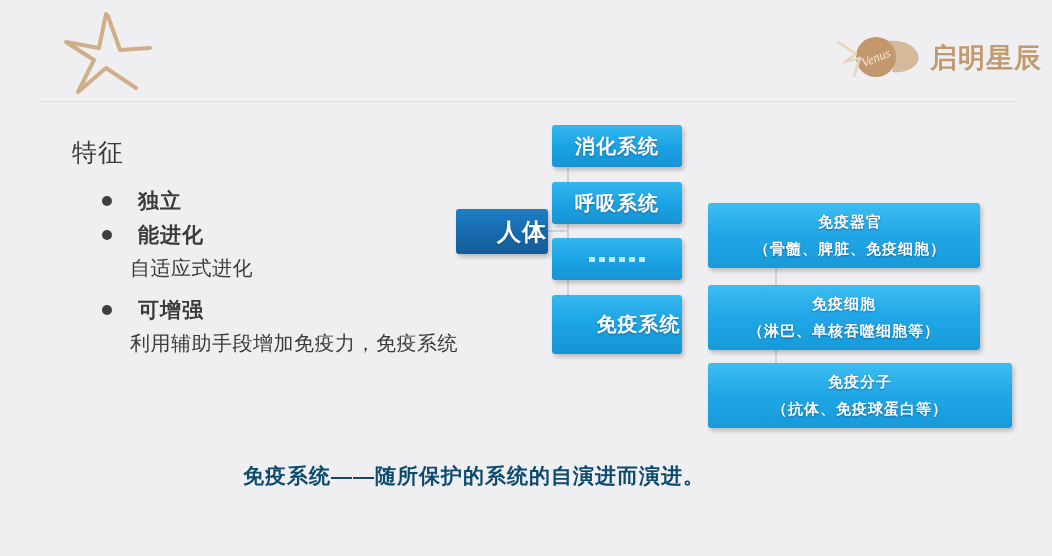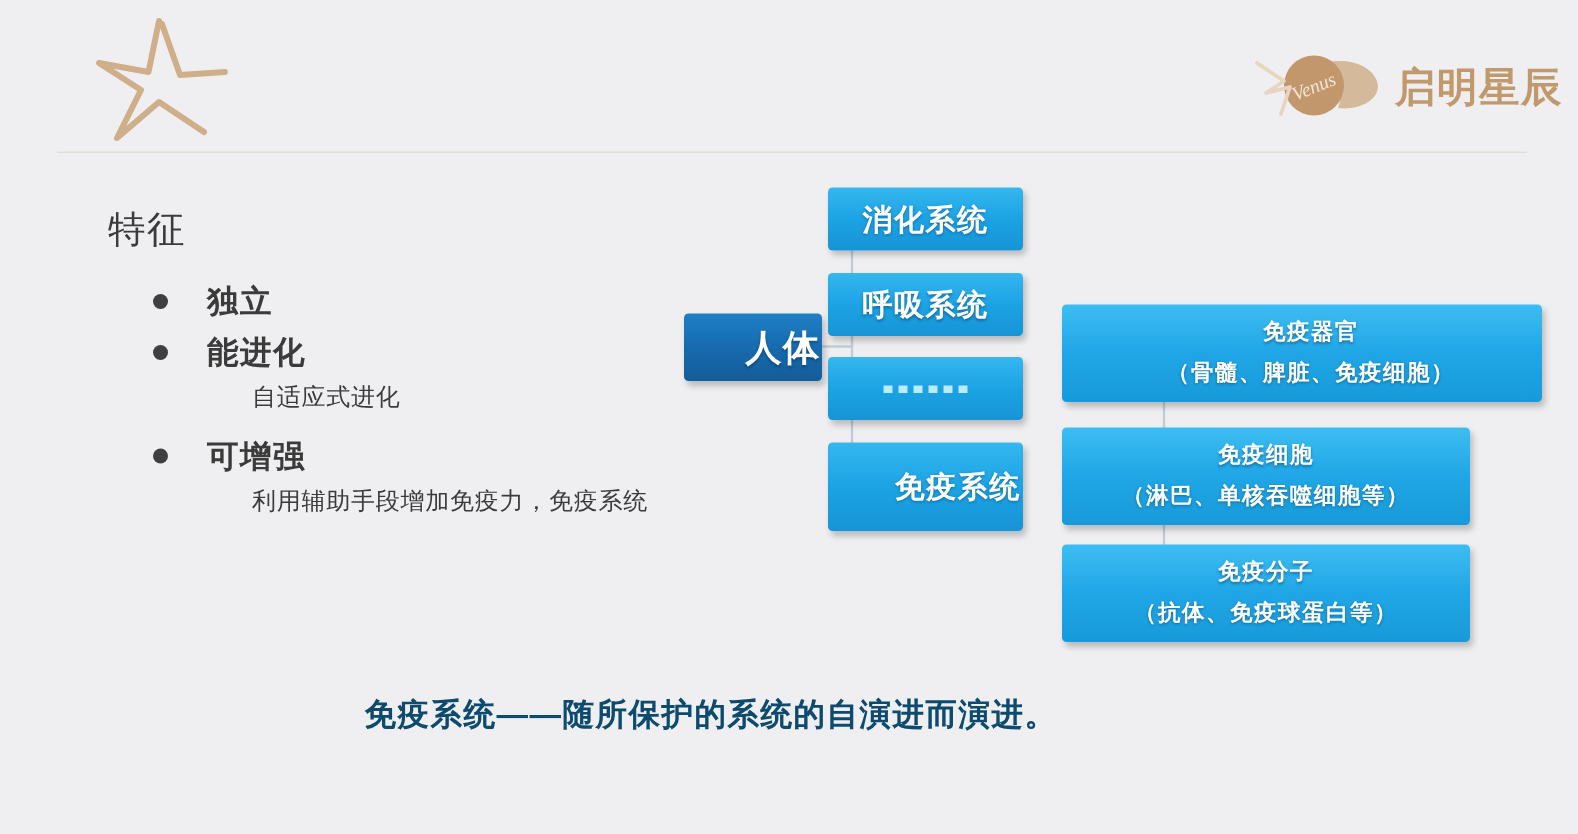--- a/index.html
+++ b/index.html
@@ -104,23 +104,23 @@
     flex: none;
     margin-right: 26px;
   }
   .feature-label {
     font-size: 21px;
     font-weight: bold;
     color: #3b3b3b;
     letter-spacing: 1px;
   }
   .feature-sub {
-    font-size: 16px;
+    font-size: 20px;
     color: #3b3b3b;
-    margin-left: 96px;
+    margin-left: 58px;
     margin-bottom: 14px;
     letter-spacing: 0.5px;
   }
 
   
   #diagram {
     position: absolute;
     left: 440px;
     top: 118px;
     width: 580px;
@@ -277,29 +277,29 @@
         <i></i>
         <i></i>
         <i></i>
     </span>
   </div>
 
   <div class="node node-branch" style="left:112px; top:177px; width:130px; height:59px;padding-left:43px;">
     <span>免疫系统</span>
   </div>
 
-  <div class="node node-leaf" style="left:268px; top:85px; width:320px; height:65px;padding-left:12px;">
+  <div class="node node-leaf" style="left:268px; top:85px; width:272px; height:65px;padding-left:12px;">
     <span class="leaf-line1">免疫器官</span>
     <span class="leaf-line2">（骨髓、脾脏、免疫细胞）</span>
   </div>
 
   <div class="node node-leaf" style="left:268px; top:167px; width:272px; height:65px;">
     <span class="leaf-line1">免疫细胞</span>
     <span class="leaf-line2">（淋巴、单核吞噬细胞等）</span>
   </div>
 
-  <div class="node node-leaf" style="left:268px; top:245px; width:272px; height:65px;">
+  <div class="node node-leaf" style="left:268px; top:245px; width:304px; height:65px;">
     <span class="leaf-line1">免疫分子</span>
     <span class="leaf-line2">（抗体、免疫球蛋白等）</span>
   </div>
 </div>
 
 <div id="footer-note">免疫系统——随所保护的系统的自演进而演进。</div>
 
 </body></html>

